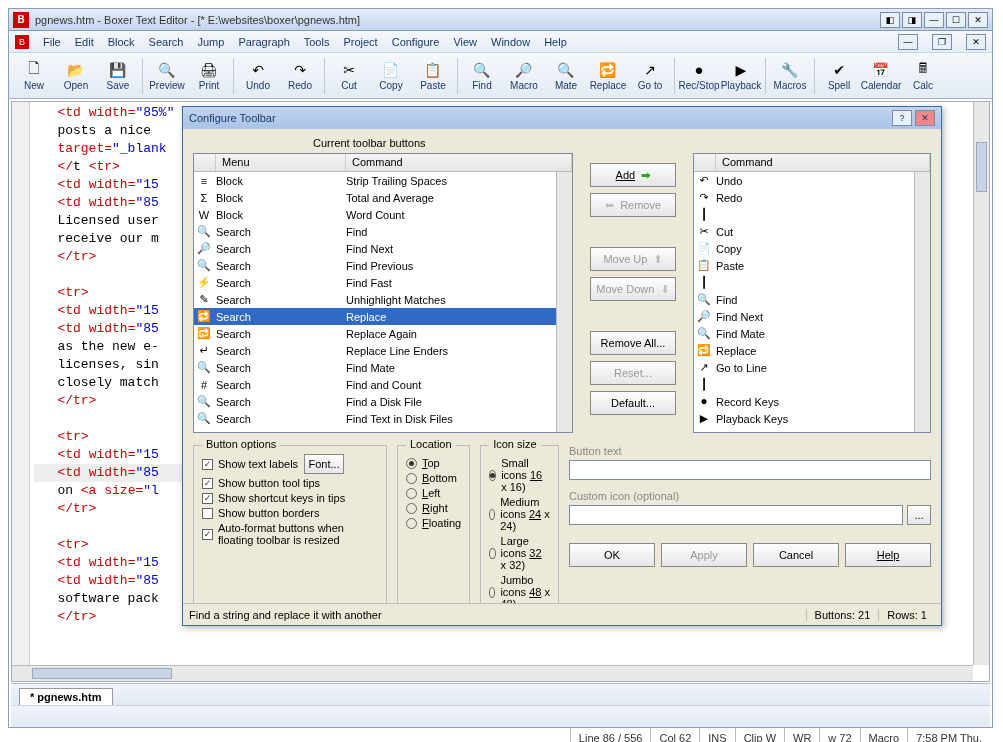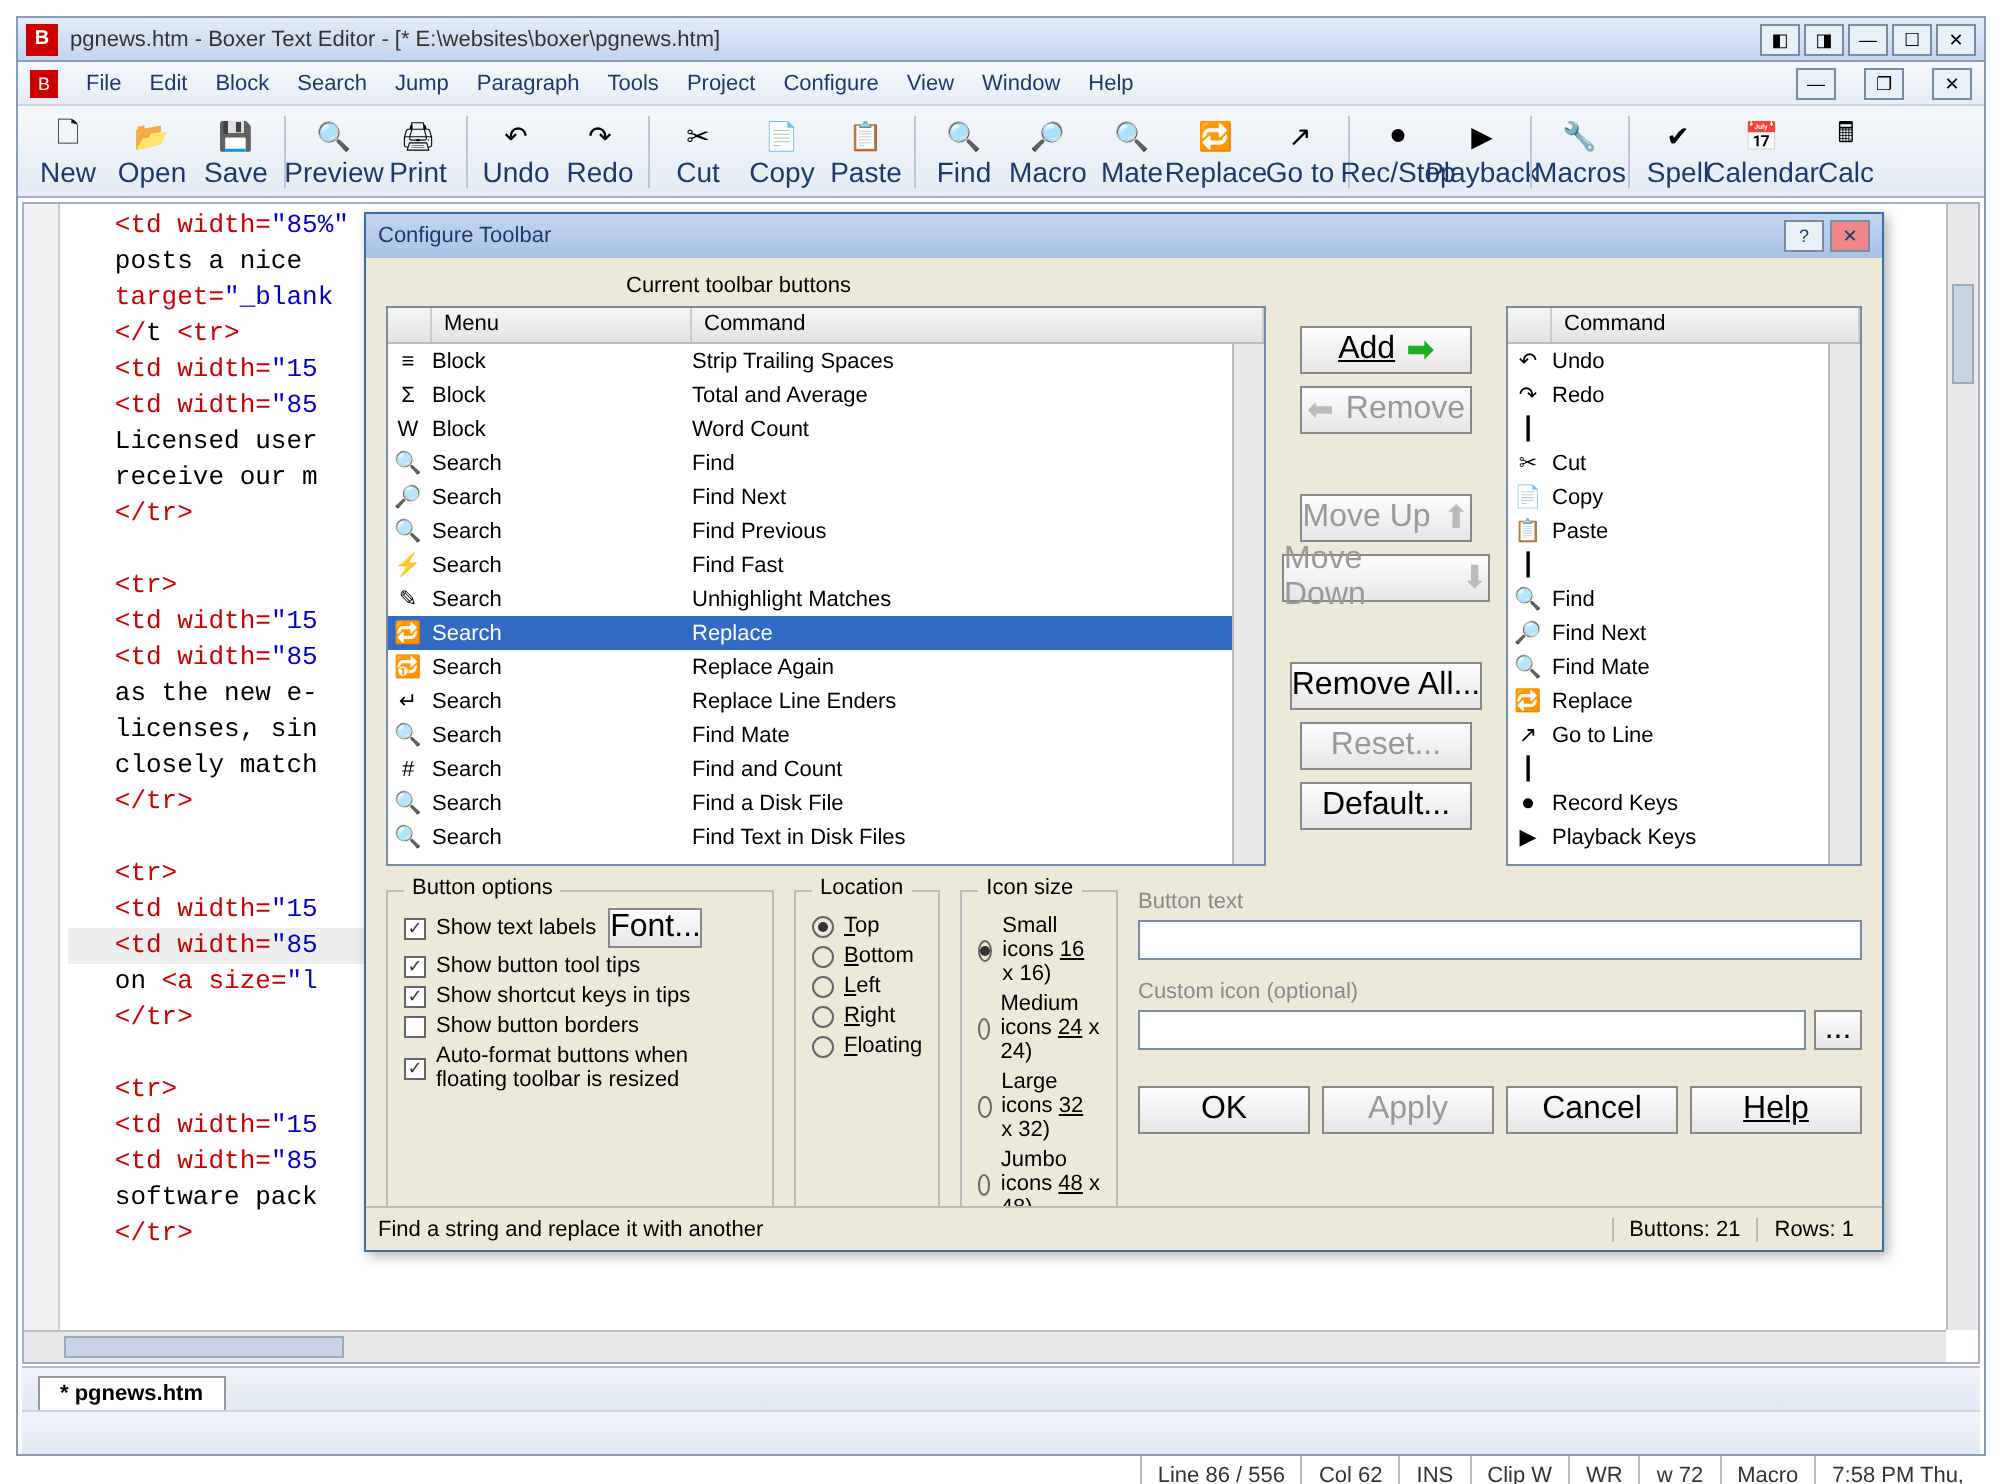--- a/index.html
+++ b/index.html
@@ -12,21 +12,21 @@
 .titlebar .title { flex: 1; color: #333; }
 .titlebar-btns { display: flex; gap: 2px; }
 .tb-btn { width: 20px; height: 16px; border: 1px solid #7a8ca5; background: #e8f0f8; font-size: 9px; display: flex; align-items: center; justify-content: center; cursor: pointer; }
 
 .menubar { height: 22px; background: linear-gradient(#f5f8fc, #e6edf6); display: flex; align-items: center; padding: 0 6px; gap: 14px; border-bottom: 1px solid #c8d4e3; }
 .menubar span { color: #1a3a6e; cursor: pointer; }
 
 .toolbar { height: 46px; background: linear-gradient(#f5f8fc, #e4ebf4); display: flex; align-items: center; padding: 2px 4px; border-bottom: 1px solid #aac; }
 .tool-item { display: flex; flex-direction: column; align-items: center; width: 42px; cursor: pointer; padding: 2px 0; }
 .tool-item .ico { width: 20px; height: 20px; display: flex; align-items: center; justify-content: center; font-size: 14px; }
-.tool-item .lbl { font-size: 14px; color: #1a3a6e; margin-top: 0; }
+.tool-item .lbl { font-size: 10px; color: #1a3a6e; margin-top: 0; }
 .tool-sep { width: 1px; height: 36px; background: #bcc8da; margin: 0 3px; }
 
 .editor { position: absolute; left: 2px; top: 92px; right: 2px; bottom: 45px; background: #fff; border: 1px solid #aac; overflow: hidden; font-family: "Courier New", monospace; font-size: 13px; line-height: 18px; }
 .editor .gutter { position: absolute; left: 0; top: 0; bottom: 0; width: 18px; background: #f0f0f0; border-right: 1px solid #ccc; }
 .editor .code { position: absolute; left: 22px; top: 2px; right: 16px; white-space: pre; color: #000; }
 .editor .scrollbar-v { position: absolute; right: 0; top: 0; bottom: 16px; width: 16px; background: #e8e8e8; border-left: 1px solid #bbb; }
 .editor .scrollbar-h { position: absolute; left: 0; right: 16px; bottom: 0; height: 16px; background: #e8e8e8; border-top: 1px solid #bbb; }
 .editor .thumb { background: #c8d4e6; border: 1px solid #9ab; }
 
 .r { color: #c00; } .b { color: #00c; } .t { color: #008080; }
@@ -45,21 +45,21 @@
 .dlg-body { padding: 8px 10px; position: relative; height: calc(100% - 22px); }
 .listbox { border: 1px solid #7a8ca5; background:#fff; overflow:hidden; position: relative; }
 .listbox .header { display:flex; background: linear-gradient(#f5f5f5,#e4e4e4); border-bottom:1px solid #bbb; height:18px; }
 .listbox .header .col { padding:2px 6px; border-right:1px solid #ccc; font-size:11px; }
 .listbox .rows { overflow:hidden; }
 .listbox .row { display:flex; align-items:center; height:17px; padding: 0 2px; }
 .listbox .row .cicon { width:16px; height:16px; margin-right:4px; display:flex;align-items:center;justify-content:center;font-size:11px; }
 .listbox .row.sel { background:#316ac5; color:#fff; }
 .listbox .sb { position:absolute; right:0; top:18px; bottom:0; width:16px; background:#e8e8e8; border-left:1px solid #bbb; }
 
-.btn { min-width: 86px; height: 24px; background: linear-gradient(#fdfdfd,#e6e6e6); border:1px solid #888; display:flex; align-items:center; justify-content:center; gap:6px; cursor:pointer; font-size:16px; }
+.btn { min-width: 86px; height: 24px; background: linear-gradient(#fdfdfd,#e6e6e6); border:1px solid #888; display:flex; align-items:center; justify-content:center; gap:6px; cursor:pointer; font-size:11px; }
 .btn.disabled { color:#999; }
 .small-btn { min-width: 40px; height:20px; }
 
 .group { border:1px solid #bbb; padding: 8px 8px 6px 8px; position:relative; }
 .group .legend { position:absolute; top:-8px; left:8px; background:#ece9d8; padding:0 4px; }
 
 .radio, .check { display:flex; align-items:center; gap:5px; margin: 3px 0; cursor:pointer; }
 .radio .dot { width:11px; height:11px; border:1px solid #666; border-radius:50%; display:flex;align-items:center;justify-content:center; }
 .radio.sel .dot::after { content:""; width:5px;height:5px;background:#333;border-radius:50%; }
 .check .box { width:11px;height:11px;border:1px solid #666; background:#fff; display:flex;align-items:center;justify-content:center;font-size:9px;color:#333; }
@@ -266,21 +266,21 @@
   </div>
   <div class="dlg-body">
 
     <div style="display:flex">
       <div style="width:120px"></div>
       <div><span>Current toolbar buttons</span></div>
     </div>
 
     <div style="display:flex;margin-top:4px;height:280px">
 
-      <div class="listbox" style="width:440px">
+      <div class="listbox" style="width:380px">
         <div class="header">
           <div class="col" style="width:22px"></div>
           <div class="col" style="width:130px">Menu</div>
           <div class="col" style="flex:1">Command</div>
         </div>
         <div class="rows" id="cmd-rows">
             <div class="row">
               <span class="cicon">≡</span>
               <span style="width:130px">Block</span>
               <span>Strip Trailing Spaces</span>

